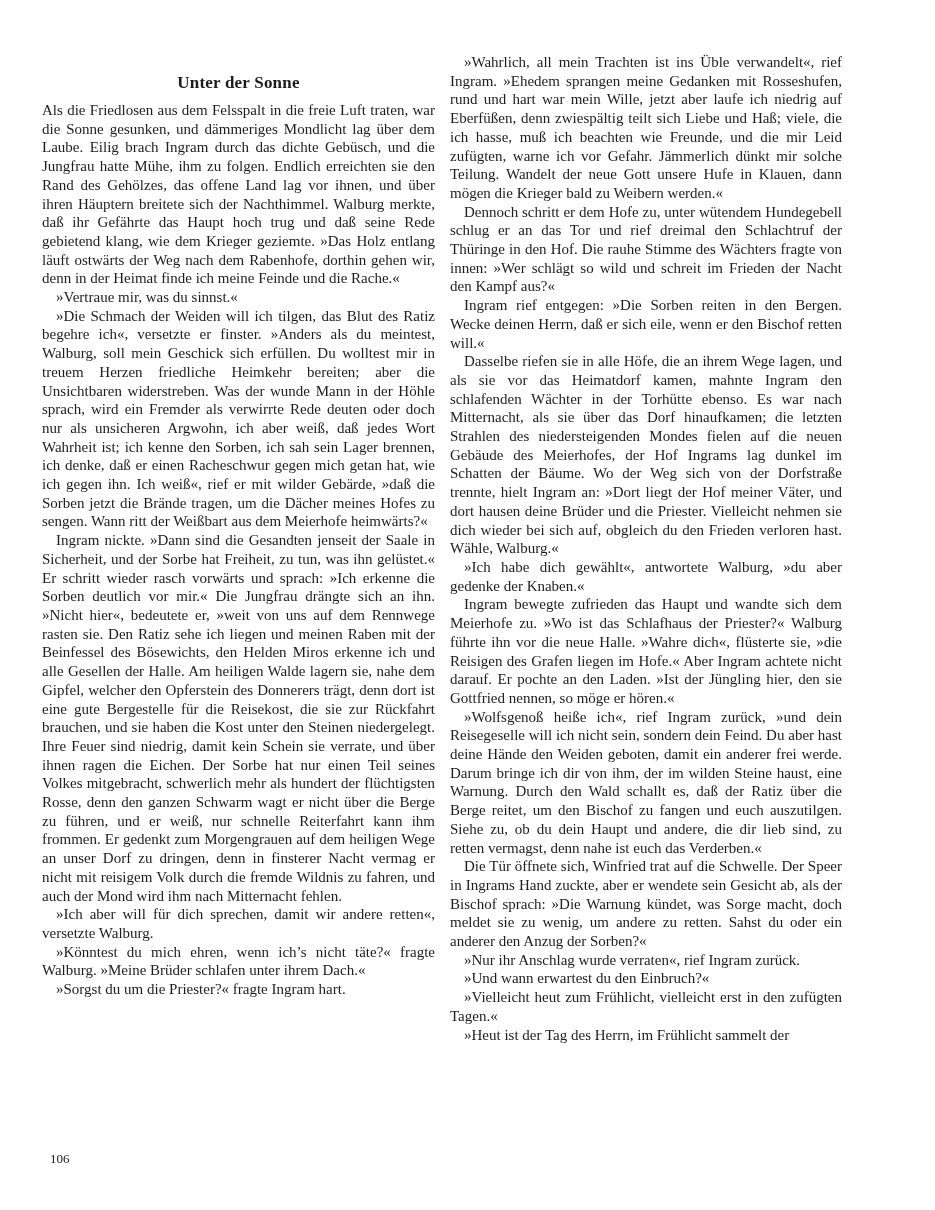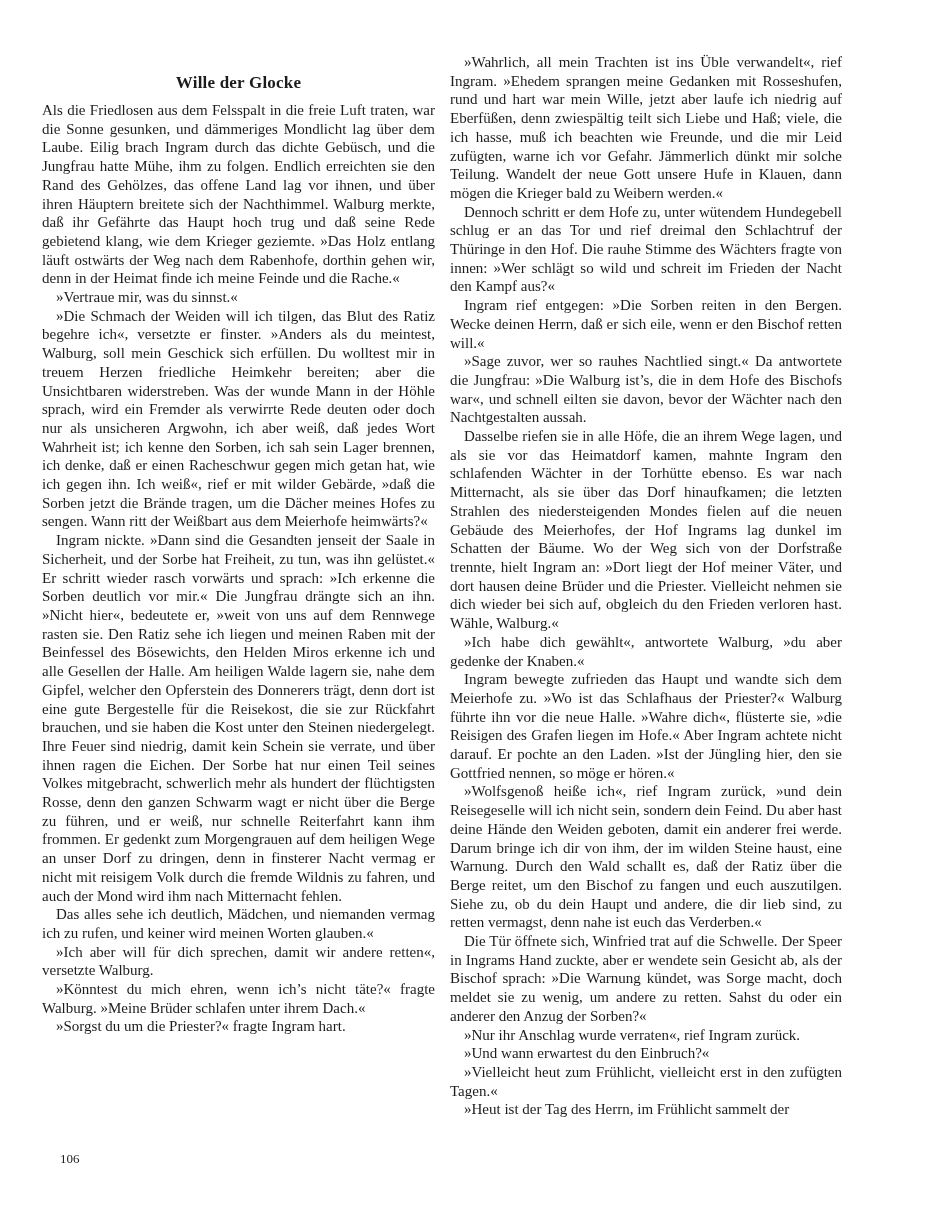--- a/index.html
+++ b/index.html
@@ -36,49 +36,47 @@
   .chapter {
     font-weight: bold;
     font-size: 17px;
     line-height: 20px;
     text-align: center;
     margin: 20px 0 8px 0;
     letter-spacing: 0.2px;
   }
   .page-number {
     position: absolute;
-    left: 60px;
+    left: 50px;
     top: 1151px;
     font-size: 13px;
     line-height: 16px;
     color: #1c1c1c;
   }
 </style>
 </head>
 <body>
 
 <div class="page">
 
   <div class="col col-left">
-    <div class="chapter">Wille der Glocke</div>
+    <div class="chapter">Unter der Sonne</div>
     <p class="no-indent">Als die Friedlosen aus dem Felsspalt in die freie Luft traten, war die Sonne gesunken, und dämmeriges Mondlicht lag über dem Laube. Eilig brach Ingram durch das dichte Gebüsch, und die Jungfrau hatte Mühe, ihm zu folgen. Endlich erreichten sie den Rand des Gehölzes, das offene Land lag vor ihnen, und über ihren Häuptern breitete sich der Nachthimmel. Walburg merkte, daß ihr Gefährte das Haupt hoch trug und daß seine Rede gebietend klang, wie dem Krieger geziemte. »Das Holz entlang läuft ostwärts der Weg nach dem Rabenhofe, dorthin gehen wir, denn in der Heimat finde ich meine Feinde und die Rache.«</p>
     <p>»Vertraue mir, was du sinnst.«</p>
     <p>»Die Schmach der Weiden will ich tilgen, das Blut des Ratiz begehre ich«, versetzte er finster. »Anders als du meintest, Walburg, soll mein Geschick sich erfüllen. Du wolltest mir in treuem Herzen friedliche Heimkehr bereiten; aber die Unsichtbaren widerstreben. Was der wunde Mann in der Höhle sprach, wird ein Fremder als verwirrte Rede deuten oder doch nur als unsicheren Argwohn, ich aber weiß, daß jedes Wort Wahrheit ist; ich kenne den Sorben, ich sah sein Lager brennen, ich denke, daß er einen Racheschwur gegen mich getan hat, wie ich gegen ihn. Ich weiß«, rief er mit wilder Gebärde, »daß die Sorben jetzt die Brände tragen, um die Dächer meines Hofes zu sengen. Wann ritt der Weißbart aus dem Meierhofe heimwärts?«</p>
     <p>Ingram nickte. »Dann sind die Gesandten jenseit der Saale in Sicherheit, und der Sorbe hat Freiheit, zu tun, was ihn gelüstet.« Er schritt wieder rasch vorwärts und sprach: »Ich erkenne die Sorben deutlich vor mir.« Die Jungfrau drängte sich an ihn. »Nicht hier«, bedeutete er, »weit von uns auf dem Rennwege rasten sie. Den Ratiz sehe ich liegen und meinen Raben mit der Beinfessel des Bösewichts, den Helden Miros erkenne ich und alle Gesellen der Halle. Am heiligen Walde lagern sie, nahe dem Gipfel, welcher den Opferstein des Donnerers trägt, denn dort ist eine gute Bergestelle für die Reisekost, die sie zur Rückfahrt brauchen, und sie haben die Kost unter den Steinen niedergelegt. Ihre Feuer sind niedrig, damit kein Schein sie verrate, und über ihnen ragen die Eichen. Der Sorbe hat nur einen Teil seines Volkes mitgebracht, schwerlich mehr als hundert der flüchtigsten Rosse, denn den ganzen Schwarm wagt er nicht über die Berge zu führen, und er weiß, nur schnelle Reiterfahrt kann ihm frommen. Er gedenkt zum Morgengrauen auf dem heiligen Wege an unser Dorf zu dringen, denn in finsterer Nacht vermag er nicht mit reisigem Volk durch die fremde Wildnis zu fahren, und auch der Mond wird ihm nach Mitternacht fehlen.</p>
-    <p>Das alles sehe ich deutlich, Mädchen, und niemanden vermag ich zu rufen, und keiner wird meinen Worten glauben.«</p>
     <p>»Ich aber will für dich sprechen, damit wir andere retten«, versetzte Walburg.</p>
     <p>»Könntest du mich ehren, wenn ich’s nicht täte?« fragte Walburg. »Meine Brüder schlafen unter ihrem Dach.«</p>
     <p>»Sorgst du um die Priester?« fragte Ingram hart.</p>
   </div>
 
   <div class="col col-right">
     <p>»Wahrlich, all mein Trachten ist ins Üble verwandelt«, rief Ingram. »Ehedem sprangen meine Gedanken mit Rosseshufen, rund und hart war mein Wille, jetzt aber laufe ich niedrig auf Eberfüßen, denn zwiespältig teilt sich Liebe und Haß; viele, die ich hasse, muß ich beachten wie Freunde, und die mir Leid zufügten, warne ich vor Gefahr. Jämmerlich dünkt mir solche Teilung. Wandelt der neue Gott unsere Hufe in Klauen, dann mögen die Krieger bald zu Weibern werden.«</p>
     <p>Dennoch schritt er dem Hofe zu, unter wütendem Hundegebell schlug er an das Tor und rief dreimal den Schlachtruf der Thüringe in den Hof. Die rauhe Stimme des Wächters fragte von innen: »Wer schlägt so wild und schreit im Frieden der Nacht den Kampf aus?«</p>
     <p>Ingram rief entgegen: »Die Sorben reiten in den Bergen. Wecke deinen Herrn, daß er sich eile, wenn er den Bischof retten will.«</p>
-    <p>»Sage zuvor, wer so rauhes Nachtlied singt.« Da antwortete die Jungfrau: »Die Walburg ist’s, die in dem Hofe des Bischofs war«, und schnell eilten sie davon, bevor der Wächter nach den Nachtgestalten aussah.</p>
     <p>Dasselbe riefen sie in alle Höfe, die an ihrem Wege lagen, und als sie vor das Heimatdorf kamen, mahnte Ingram den schlafenden Wächter in der Torhütte ebenso. Es war nach Mitternacht, als sie über das Dorf hinaufkamen; die letzten Strahlen des niedersteigenden Mondes fielen auf die neuen Gebäude des Meierhofes, der Hof Ingrams lag dunkel im Schatten der Bäume. Wo der Weg sich von der Dorfstraße trennte, hielt Ingram an: »Dort liegt der Hof meiner Väter, und dort hausen deine Brüder und die Priester. Vielleicht nehmen sie dich wieder bei sich auf, obgleich du den Frieden verloren hast. Wähle, Walburg.«</p>
     <p>»Ich habe dich gewählt«, antwortete Walburg, »du aber gedenke der Knaben.«</p>
     <p>Ingram bewegte zufrieden das Haupt und wandte sich dem Meierhofe zu. »Wo ist das Schlafhaus der Priester?« Walburg führte ihn vor die neue Halle. »Wahre dich«, flüsterte sie, »die Reisigen des Grafen liegen im Hofe.« Aber Ingram achtete nicht darauf. Er pochte an den Laden. »Ist der Jüngling hier, den sie Gottfried nennen, so möge er hören.«</p>
     <p>»Wolfsgenoß heiße ich«, rief Ingram zurück, »und dein Reisegeselle will ich nicht sein, sondern dein Feind. Du aber hast deine Hände den Weiden geboten, damit ein anderer frei werde. Darum bringe ich dir von ihm, der im wilden Steine haust, eine Warnung. Durch den Wald schallt es, daß der Ratiz über die Berge reitet, um den Bischof zu fangen und euch auszutilgen. Siehe zu, ob du dein Haupt und andere, die dir lieb sind, zu retten vermagst, denn nahe ist euch das Verderben.«</p>
     <p>Die Tür öffnete sich, Winfried trat auf die Schwelle. Der Speer in Ingrams Hand zuckte, aber er wendete sein Gesicht ab, als der Bischof sprach: »Die Warnung kündet, was Sorge macht, doch meldet sie zu wenig, um andere zu retten. Sahst du oder ein anderer den Anzug der Sorben?«</p>
     <p>»Nur ihr Anschlag wurde verraten«, rief Ingram zurück.</p>
     <p>»Und wann erwartest du den Einbruch?«</p>
     <p>»Vielleicht heut zum Frühlicht, vielleicht erst in den zufügten Tagen.«</p>
     <p>»Heut ist der Tag des Herrn, im Frühlicht sammelt der</p>
   </div>

